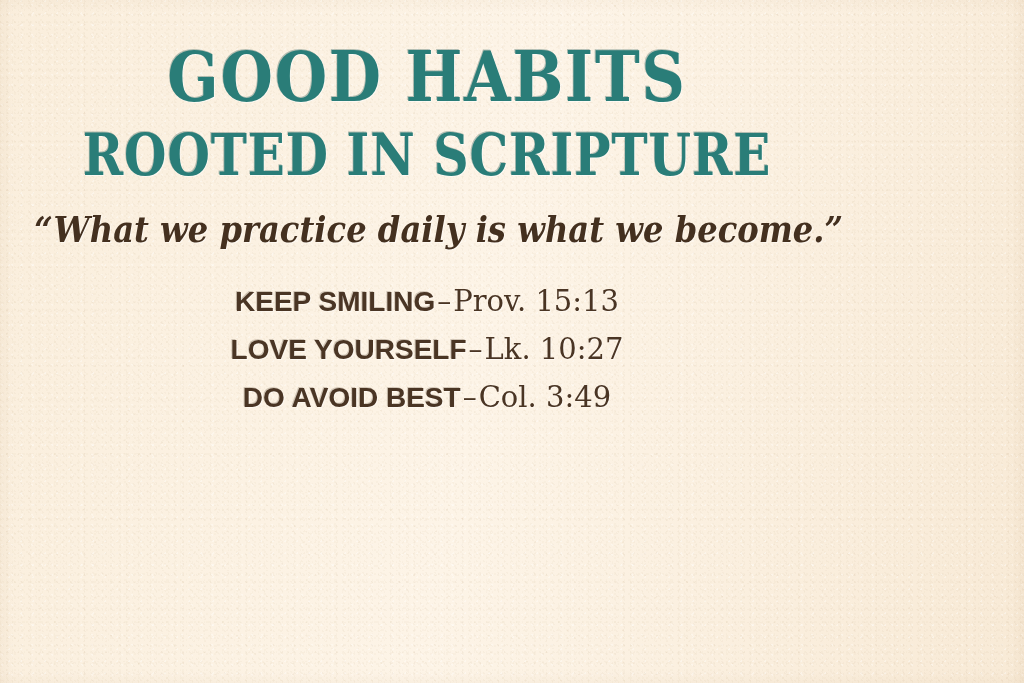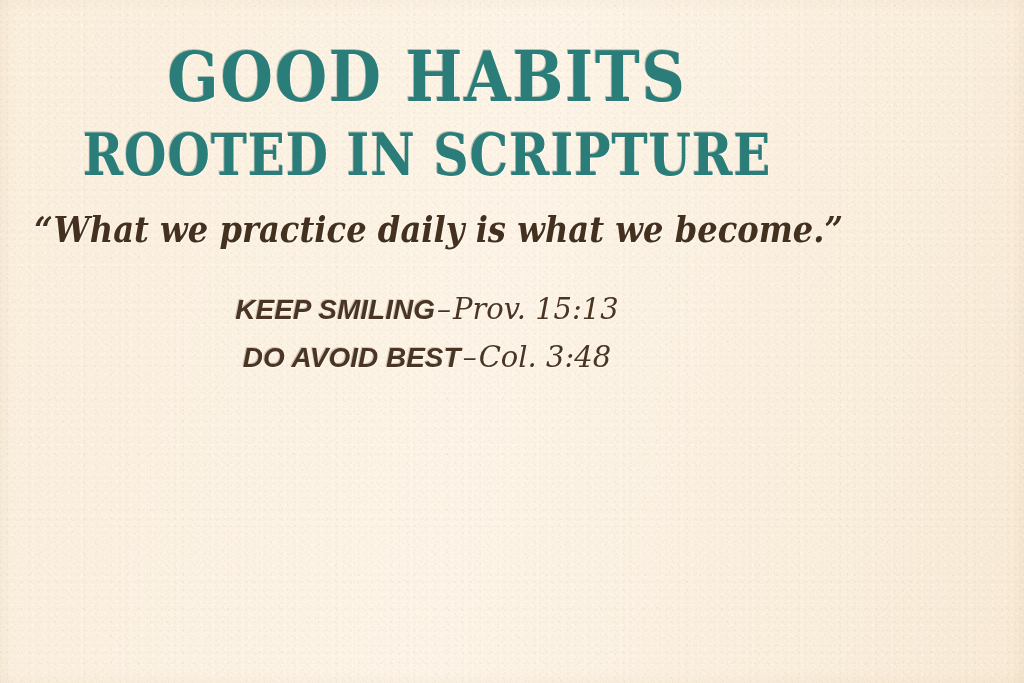--- a/index.html
+++ b/index.html
@@ -105,25 +105,24 @@
     margin: 0;
     padding-top: 28px;
     transform: scaleX(0.92);
     transform-origin: center center;
     white-space: nowrap;
     text-shadow: 1px 1px 0 rgba(255,255,255,0.5);
   }
 
   
   #habits {
-    margin: 8px;
+    margin: 0;
     padding: 0;
     list-style: none;
     padding-top: 30px;
-    font-style: italic;
   }
   .habit-row {
     white-space: nowrap;
     line-height: 48px;
     height: 48px;
     text-align: center;
   }
   .habit-name {
     font-family: "Liberation Sans", sans-serif;
     font-weight: 700;
@@ -167,23 +166,26 @@
   <h2 class="title-line-2">ROOTED IN SCRIPTURE</h2>
 
   <p class="quote">“What we practice daily is what we become.”</p>
 
   <ul id="habits">
 
     <li class="habit-row">
       <span class="habit-name">KEEP SMILING</span><span class="habit-dash">–</span><span class="habit-ref">Prov. 15:13</span>
     </li>
 
+    <li class="habit-row">
+      <span class="habit-name">LOVE YOURSELF</span><span class="habit-dash">–</span><span class="habit-ref">Lk. 10:27</span>
+    </li>
 
     <li class="habit-row">
-      <span class="habit-name">DO AVOID BEST</span><span class="habit-dash">–</span><span class="habit-ref">Col. 3:48</span>
+      <span class="habit-name">DO AVOID BEST</span><span class="habit-dash">–</span><span class="habit-ref">Col. 3:49</span>
     </li>
 
 
 
 
 
   </ul>
 </div>
 
 </body></html>

